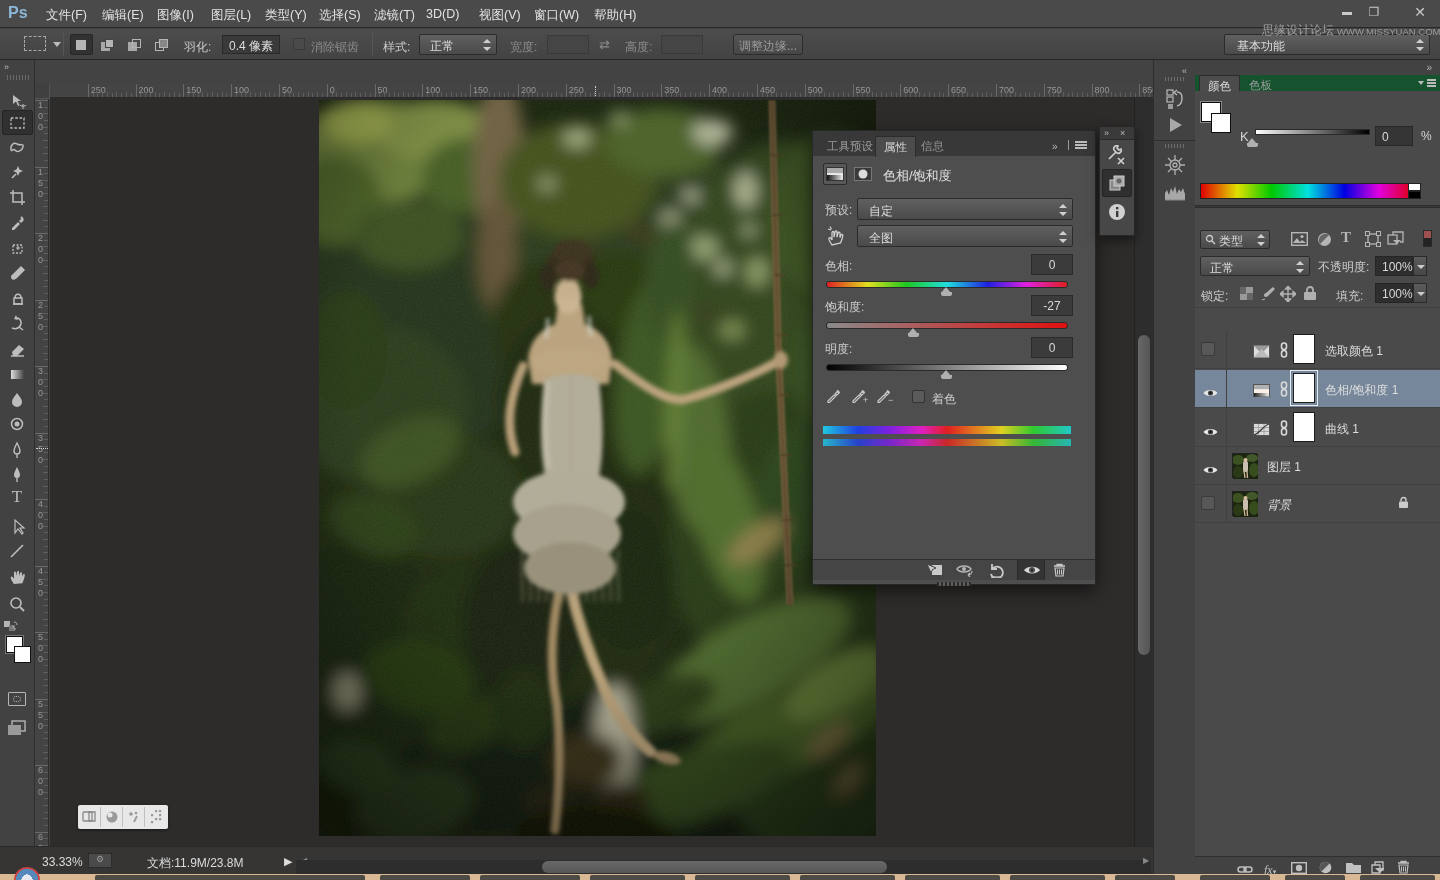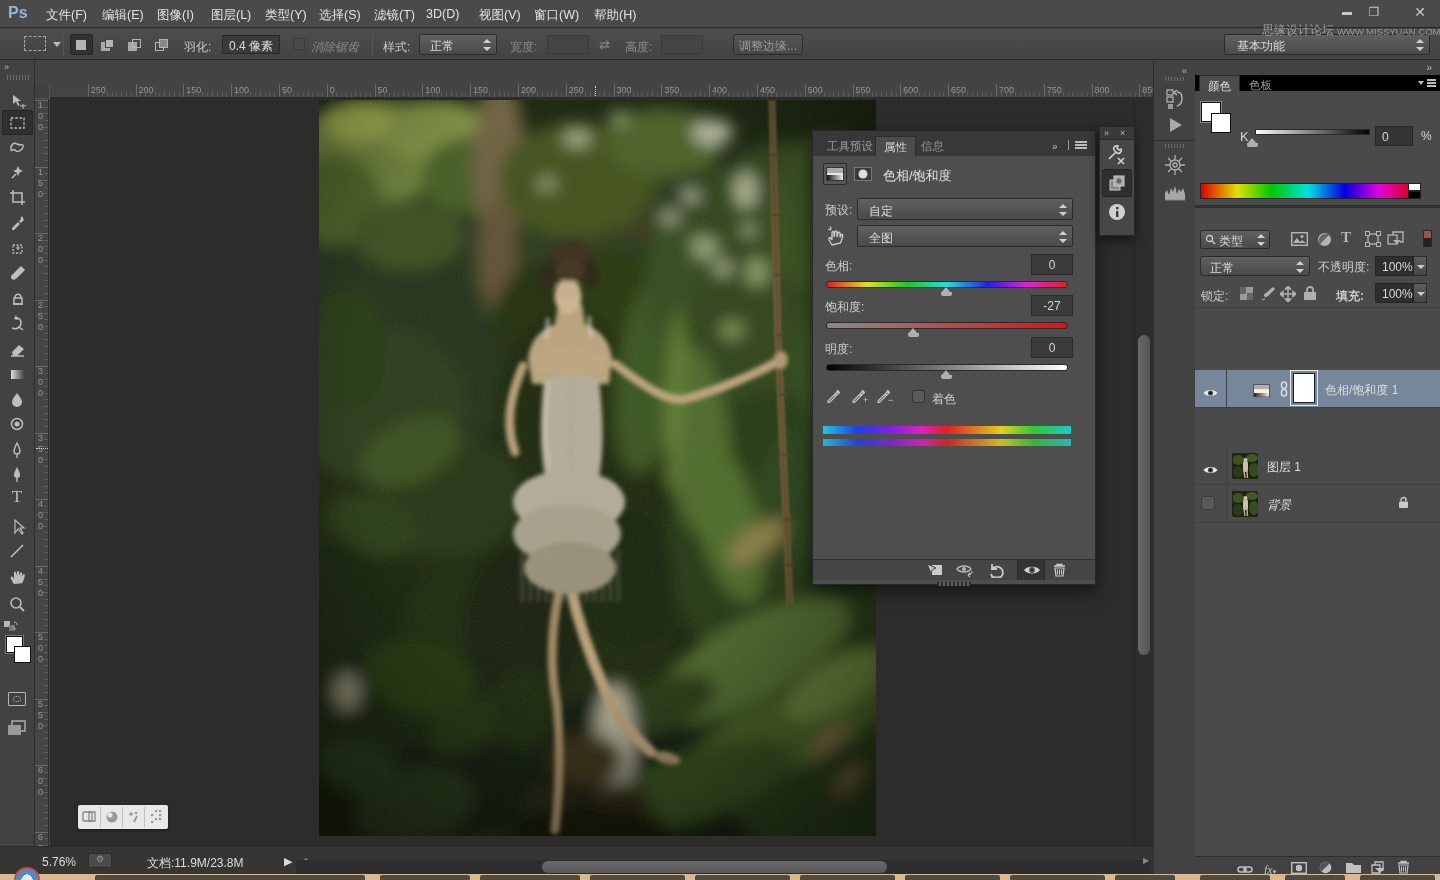--- a/index.html
+++ b/index.html
@@ -37,21 +37,21 @@
 #photo{left:319px;top:100px;width:557px;height:736px;}
 
 #vsb{left:1134px;top:98px;width:19px;height:748px;background:#2d2d2d;border-left:1px solid #222;}
 #vsbthumb{left:3px;top:237px;width:12px;height:320px;background:linear-gradient(90deg,#686868,#555);border-radius:6px;}
 #statusbar{left:0px;top:846px;width:1153px;height:29px;background:#363534;border-top:1px solid #2a2a2a;}
 #hsb{left:296px;top:13px;width:855px;height:15px;background:#2d2d2d;}
 #hsbthumb{left:246px;top:1px;width:345px;height:12px;background:linear-gradient(#696969,#575757);border-radius:6px;}
 
 #rstrip{left:1153px;top:60px;width:42px;height:816px;background:#424242;border-left:1px solid #2e2e2e;}
 #rpanels{left:1195px;top:60px;width:245px;height:816px;background:#4a4a4a;}
-.ptabbar{background:#000000;}
+.ptabbar{background:#14532d;}
 .ptab{position:absolute;top:0;height:100%;font-size:11.5px;color:#9a9a9a;padding:3px 8px 0 8px;}
 .ptab.act{background:#4c4c4c;color:#d8d8d8;border:1px solid #2c2c2c;border-bottom:none;}
 .masktab{position:absolute;background:#fff;border:1px solid #1e1e1e;}
 
 #fpanel{left:812px;top:130px;width:284px;height:455px;background:#4e4e4e;box-shadow:0 6px 16px rgba(0,0,0,.55);border:1px solid #272727;}
 #fptabs{position:absolute;left:0;top:0;width:100%;height:25px;background:#383838;}
 .slider{position:absolute;height:7px;border-radius:3px;border:1px solid #2a2a2a;}
 .sthumb{position:absolute;width:11px;height:9px;}
 .sthumb:before{content:"";position:absolute;left:0;top:0;width:0;height:0;border-left:5.5px solid transparent;border-right:5.5px solid transparent;border-bottom:6px solid #b0b0b0;}
 .sthumb:after{content:"";position:absolute;left:0;top:5px;width:11px;height:4px;background:#b0b0b0;border-radius:0 0 2px 2px;}
@@ -685,21 +685,21 @@
       <div class="abs" style="left:76px;top:11px;width:10px;height:10px;background:#b5b5b5;"></div>
       <div class="abs" style="left:101px;top:13px;width:9px;height:9px;background:#a8a8a8;"></div>
       <div class="abs" style="left:105px;top:10px;width:9px;height:9px;background:#b5b5b5;border:1px solid #444;"></div>
       <div class="abs" style="left:128px;top:13px;width:9px;height:9px;background:#a8a8a8;"></div>
       <div class="abs" style="left:132px;top:10px;width:9px;height:9px;border:1px solid #b5b5b5;"></div>
       <div class="abs" style="left:155px;top:13px;width:9px;height:9px;border:1px solid #b5b5b5;"></div>
       <div class="abs" style="left:159px;top:10px;width:9px;height:9px;border:1px solid #b5b5b5;background:#888;"></div>
       <div class="optlabel abs" style="left:184px;">羽化:</div>
       <div class="well abs" style="left:222px;top:6px;width:58px;height:19px;padding:2px 0 0 6px;">0.4 像素</div>
       <div class="abs" style="left:293px;top:9px;width:12px;height:12px;background:#4a4a4a;border:1px solid #3a3a3a;"></div>
-      <div class="optlabel dis abs" style="left:311px;font-style:italic;">消除锯齿</div>
+      <div class="optlabel dis abs" style="left:311px;">消除锯齿</div>
       <div class="sep abs" style="left:372px;"></div>
       <div class="optlabel abs" style="left:383px;">样式:</div>
       <div class="ddbtn abs" style="left:419px;top:5px;width:78px;height:21px;padding:3px 0 0 10px;">正常<div class="updn"></div></div>
       <div class="optlabel dis abs" style="left:510px;">宽度:</div>
       <div class="abs" style="left:547px;top:6px;width:42px;height:19px;background:#454545;border:1px solid #3a3a3a;"></div>
       <div class="abs" style="left:599px;top:8px;color:#8a8a8a;font-size:13px;">⇄</div>
       <div class="optlabel dis abs" style="left:625px;">高度:</div>
       <div class="abs" style="left:661px;top:6px;width:42px;height:19px;background:#454545;border:1px solid #3a3a3a;"></div>
       <div class="abs" style="left:733px;top:5px;width:70px;height:21px;background:linear-gradient(#555,#464646);border:1px solid #2c2c2c;border-radius:3px;color:#9b9b9b;font-size:12px;text-align:center;padding-top:3px;">调整边缘...</div>
       <div class="ddbtn abs" style="left:1224px;top:5px;width:206px;height:21px;padding:3px 0 0 12px;">基本功能<div class="updn"></div></div>
@@ -798,21 +798,21 @@
       <div class="abs" style="left:14px;top:586px;width:17px;height:17px;background:#fff;border:1px solid #111;"></div>
       <div class="abs" style="left:8px;top:632px;width:18px;height:14px;border:1.5px solid #b5b5b5;border-radius:1px;"></div>
       <div class="abs" style="left:13px;top:636px;width:8px;height:6px;border:1px dotted #b5b5b5;border-radius:4px;"></div>
       <svg class="abs" style="left:7px;top:660px;" width="20" height="17" viewBox="0 0 20 17">
         <rect x="5" y="1" width="13" height="10" fill="none" stroke="#b5b5b5" stroke-width="1.4"></rect>
         <rect x="1" y="5" width="13" height="10" fill="#9a9a9a"></rect>
       </svg>
     </div>
 
   <div id="statusbar" class="abs">
-    <div class="abs txt" style="left:42px;top:8px;">5.76%</div>
+    <div class="abs txt" style="left:42px;top:8px;">33.33%</div>
     <div class="abs" style="left:88px;top:6px;width:24px;height:15px;background:#4a4a4a;border:1px solid #2c2c2c;color:#999;font-size:9px;text-align:center;">⚙</div>
     <div class="abs txt" style="left:147px;top:8px;">文档:11.9M/23.8M</div>
     <div class="abs" style="left:284px;top:8px;color:#ddd;font-size:11px;">▶</div>
     <div class="abs" style="left:301px;top:9px;color:#888;font-size:8px;">◀</div>
     <div id="hsb" class="abs">
         <div id="hsbthumb" class="abs"></div>
       </div>
     <div class="abs" style="left:1143px;top:9px;color:#888;font-size:8px;">▶</div>
   </div>
 
@@ -909,26 +909,43 @@
         <path d="M13 1 l2 2 -7 7 c-2 2-4 1-4-1 0-1.5 2-2 2-2 Z" fill="#b0b0b0"></path>
         <path d="M2 14 l3-1" stroke="#b0b0b0"></path>
       </svg>
       <svg class="abs" style="left:85px;top:226px;" width="16" height="16" viewBox="0 0 16 16">
         <path d="M8 0 L10.5 3 h-5 Z M8 16 L5.5 13 h5 Z M0 8 L3 5.5 v5 Z M16 8 L13 10.5 v-5 Z M8 3 v10 M3 8 h10" stroke="#b0b0b0" stroke-width="1.4" fill="#b0b0b0"></path>
       </svg>
       <svg class="abs" style="left:108px;top:225px;" width="14" height="16" viewBox="0 0 14 16">
         <rect x="1" y="7" width="12" height="8" rx="1" fill="#b0b0b0"></rect>
         <path d="M4 7 V5 a3 3 0 0 1 6 0 v2" fill="none" stroke="#b0b0b0" stroke-width="1.8"></path>
       </svg>
-      <div class="flabel" style="left:141px;top:228px;font-weight:bold;">填充:</div>
+      <div class="flabel" style="left:141px;top:228px;">填充:</div>
       <div class="abs" style="left:180px;top:223px;width:38px;height:20px;background:#2e2e2e;border:1px solid #252525;color:#d8d8d8;font-size:12px;padding:3px 0 0 6px;">100%</div>
       <div class="abs" style="left:218px;top:223px;width:14px;height:20px;background:linear-gradient(#5c5c5c,#464646);border:1px solid #2b2b2b;">
         <div style="position:absolute;left:3px;top:8px;border-left:4px solid transparent;border-right:4px solid transparent;border-top:4px solid #ccc;"></div>
       </div>
       <div class="abs" style="left:0;top:247px;width:245px;height:1px;background:#404040;"></div>
+      <div class="abs" style="left:0;top:271px;width:245px;height:38px;border-bottom:1px solid #404040;">
+        <div class="abs" style="left:6px;top:11px;width:14px;height:14px;background:#585858;border:1px solid #3a3a3a;border-radius:2px;"></div>
+        <div class="abs" style="left:31px;top:0;width:1px;height:38px;background:#404040;"></div>
+        <div class="abs" style="left:58px;top:13px;"><svg width="17" height="13" viewBox="0 0 17 13">
+            <rect x="0.5" y="0.5" width="16" height="12" fill="#ddd" stroke="#555"></rect>
+            <path d="M0.5 0.5 h16 l-8 8 Z" fill="#999"></path>
+            <path d="M0.5 12.5 L8.5 4 l8 8.5 Z" fill="#bbb"></path>
+          </svg></div>
+        <div class="abs" style="left:84px;top:11px;"><svg width="10" height="16" viewBox="0 0 10 16">
+            <g fill="none" stroke="#d8d8d8" stroke-width="1.6">
+              <rect x="2.5" y="1" width="5" height="6.5" rx="2.5"></rect>
+              <rect x="2.5" y="8.5" width="5" height="6.5" rx="2.5"></rect>
+            </g>
+          </svg></div>
+        <div class="masktab" style="left:98px;top:3px;width:22px;height:30px;"></div>
+        <div class="abs txt" style="left:130px;top:12px;">选取颜色 1</div>
+      </div>
       <div class="abs" style="left:0;top:310px;width:245px;height:38px;background:#76879b;border-bottom:1px solid #404040;">
         <div class="abs" style="left:8px;top:14px;"><svg width="15" height="10" viewBox="0 0 15 10">
             <path d="M0.5 5 C3 1 12 1 14.5 5 C12 9 3 9 0.5 5 Z" fill="#e8e8e8"></path>
             <circle cx="7.5" cy="5" r="2.6" fill="#4a4a4a"></circle>
             <circle cx="7.5" cy="5" r="1.2" fill="#111"></circle>
           </svg></div>
         <div class="abs" style="left:31px;top:0;width:1px;height:38px;background:#404040;"></div>
         <div class="abs" style="left:58px;top:13px;"><svg width="17" height="13" viewBox="0 0 17 13">
             <rect x="0.5" y="0.5" width="16" height="12" fill="#e8e8e8" stroke="#555"></rect>
             <rect x="1" y="1" width="15" height="4" fill="#b0b0b0"></rect>
@@ -943,20 +960,41 @@
           </svg></div>
         <div class="abs" style="left:84px;top:11px;"><svg width="10" height="16" viewBox="0 0 10 16">
             <g fill="none" stroke="#d8d8d8" stroke-width="1.6">
               <rect x="2.5" y="1" width="5" height="6.5" rx="2.5"></rect>
               <rect x="2.5" y="8.5" width="5" height="6.5" rx="2.5"></rect>
             </g>
           </svg></div>
         <div class="masktab" style="left:98px;top:3px;width:22px;height:30px;"></div>
         <div class="abs" style="left:95px;top:0px;width:28px;height:36px;border:1px solid #e8e8e8;"></div>
         <div class="abs txt" style="left:130px;top:12px;">色相/饱和度 1</div>
+      </div>
+      <div class="abs" style="left:0;top:349px;width:245px;height:38px;border-bottom:1px solid #404040;">
+        <div class="abs" style="left:8px;top:14px;"><svg width="15" height="10" viewBox="0 0 15 10">
+            <path d="M0.5 5 C3 1 12 1 14.5 5 C12 9 3 9 0.5 5 Z" fill="#e8e8e8"></path>
+            <circle cx="7.5" cy="5" r="2.6" fill="#4a4a4a"></circle>
+            <circle cx="7.5" cy="5" r="1.2" fill="#111"></circle>
+          </svg></div>
+        <div class="abs" style="left:31px;top:0;width:1px;height:38px;background:#404040;"></div>
+        <div class="abs" style="left:58px;top:13px;"><svg width="17" height="13" viewBox="0 0 17 13">
+            <rect x="0.5" y="0.5" width="16" height="12" fill="#d8d8d8" stroke="#555"></rect>
+            <path d="M5.5 1 v11 M11 1 v11 M1 4.5 h15 M1 8.5 h15" stroke="#999" stroke-width="0.8"></path>
+            <path d="M1 12 C6 11 11 2 16 1" fill="none" stroke="#333" stroke-width="1.2"></path>
+          </svg></div>
+        <div class="abs" style="left:84px;top:11px;"><svg width="10" height="16" viewBox="0 0 10 16">
+            <g fill="none" stroke="#d8d8d8" stroke-width="1.6">
+              <rect x="2.5" y="1" width="5" height="6.5" rx="2.5"></rect>
+              <rect x="2.5" y="8.5" width="5" height="6.5" rx="2.5"></rect>
+            </g>
+          </svg></div>
+        <div class="masktab" style="left:98px;top:3px;width:22px;height:30px;"></div>
+        <div class="abs txt" style="left:130px;top:12px;">曲线 1</div>
       </div>
       <div class="abs" style="left:0;top:387px;width:245px;height:38px;border-bottom:1px solid #404040;">
         <div class="abs" style="left:8px;top:14px;"><svg width="15" height="10" viewBox="0 0 15 10">
             <path d="M0.5 5 C3 1 12 1 14.5 5 C12 9 3 9 0.5 5 Z" fill="#e8e8e8"></path>
             <circle cx="7.5" cy="5" r="2.6" fill="#4a4a4a"></circle>
             <circle cx="7.5" cy="5" r="1.2" fill="#111"></circle>
           </svg></div>
         <div class="abs" style="left:31px;top:0;width:1px;height:38px;background:#404040;"></div>
         <div class="abs" style="left:37px;top:6px;width:25px;height:25px;border:1px solid #222;"><svg width="25" height="25" viewBox="0 0 25 25">
             <rect width="25" height="25" fill="#1c2410"></rect>

